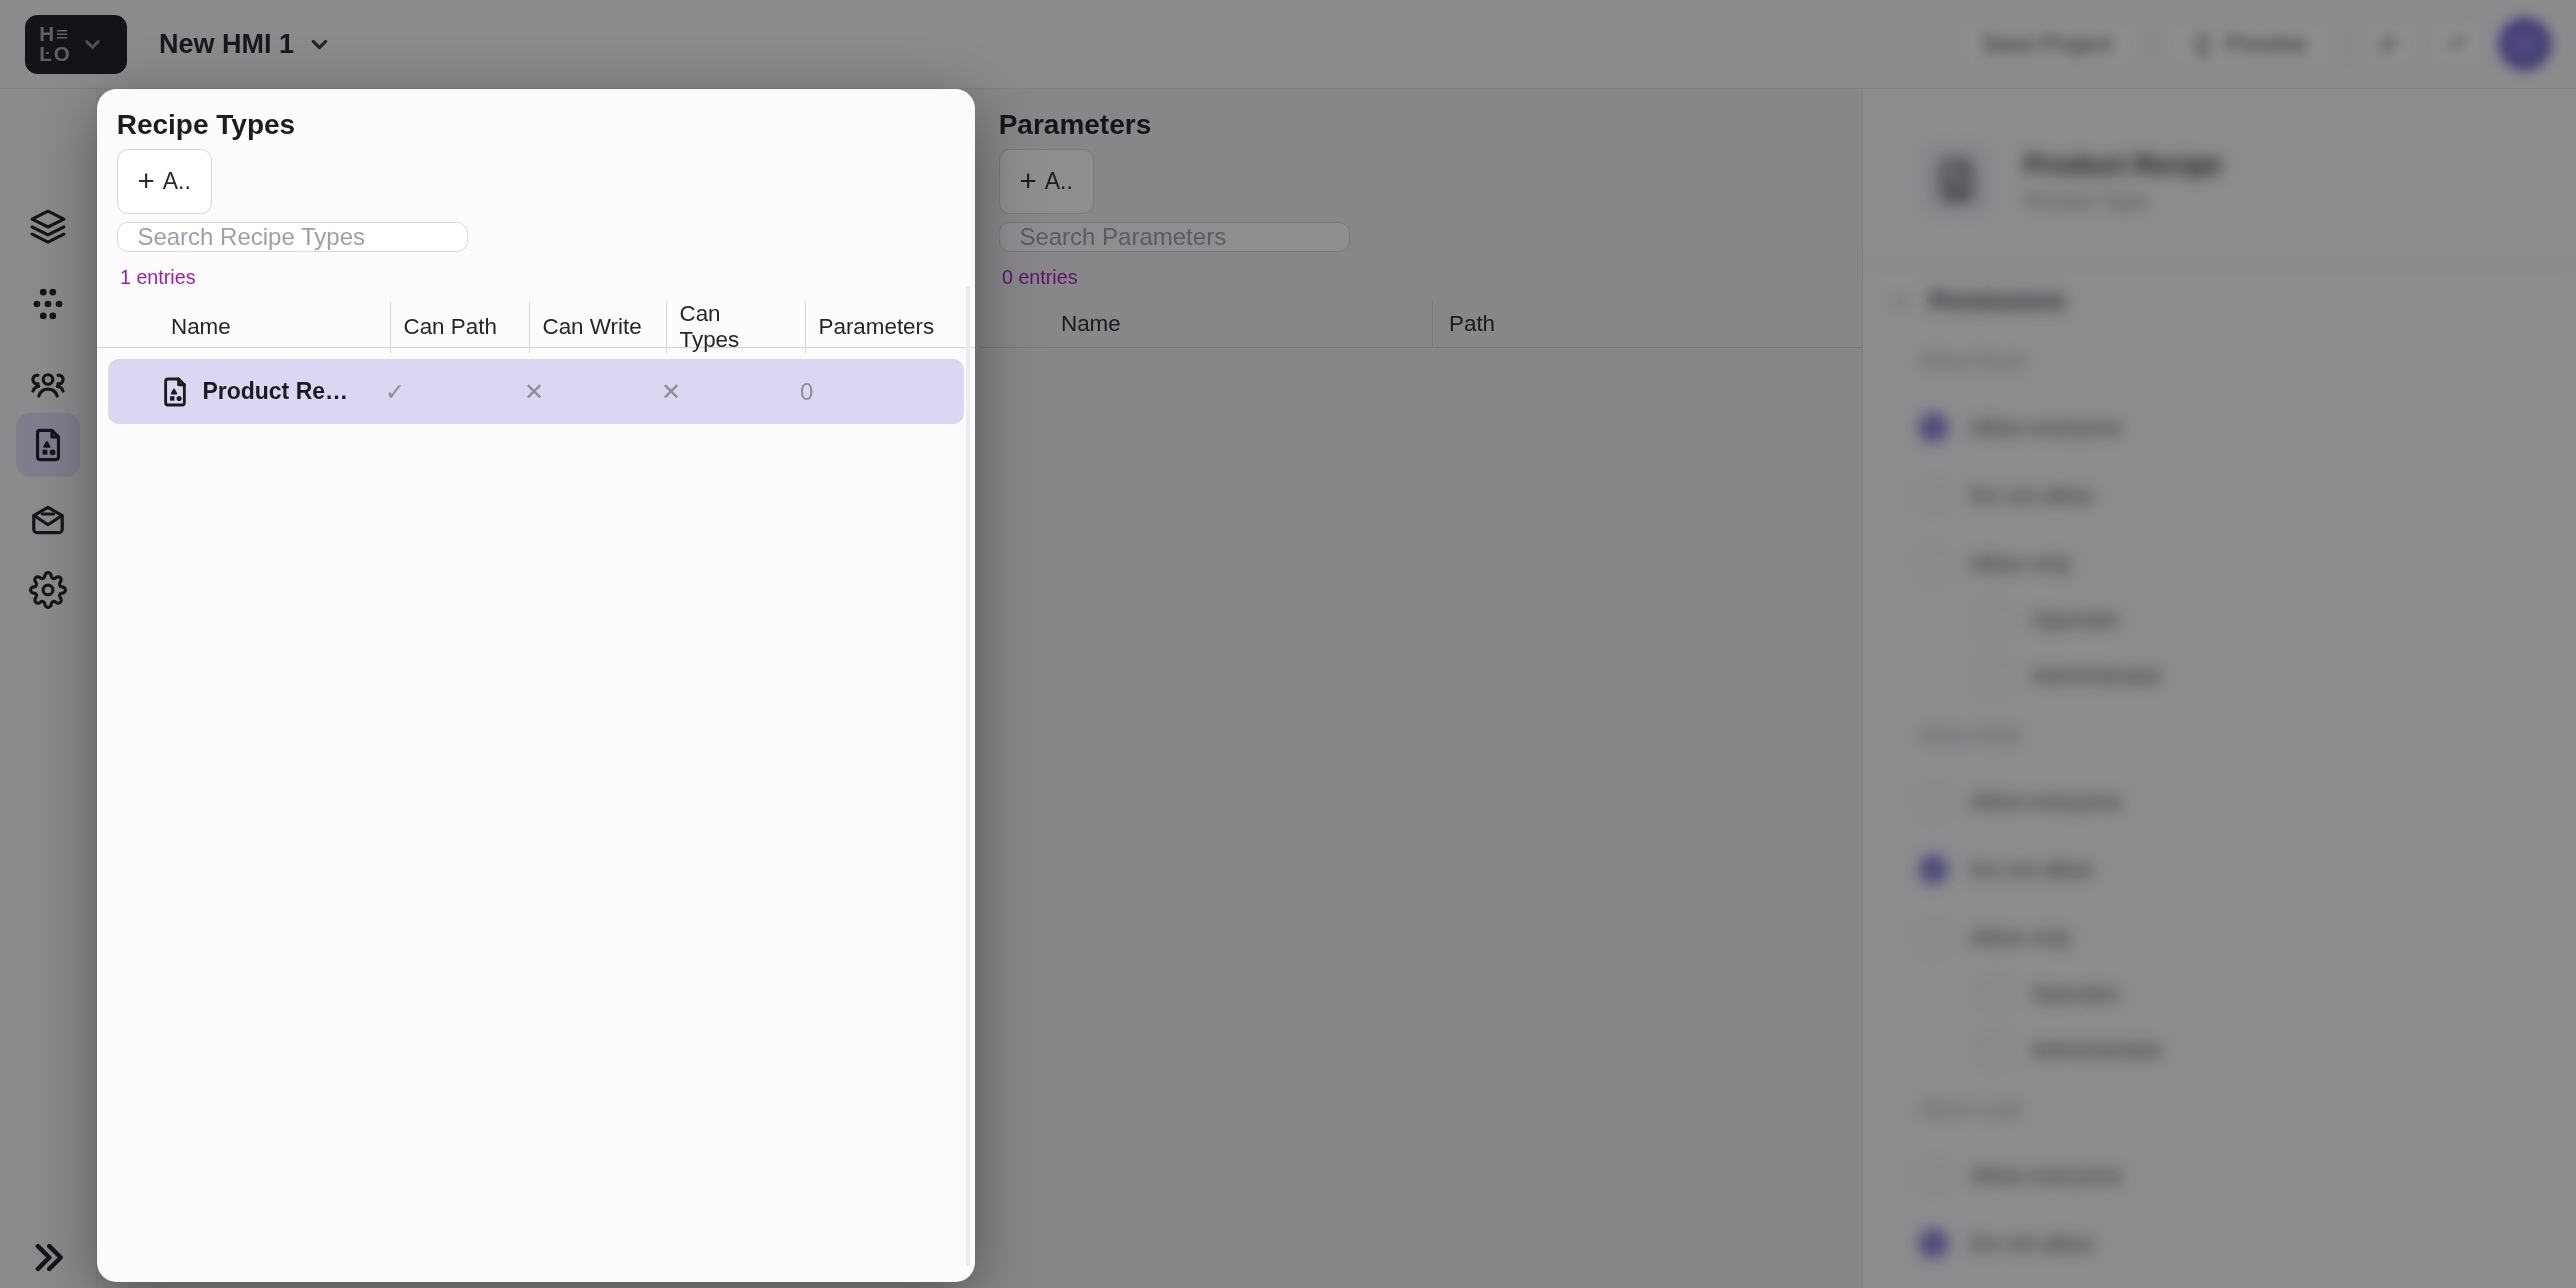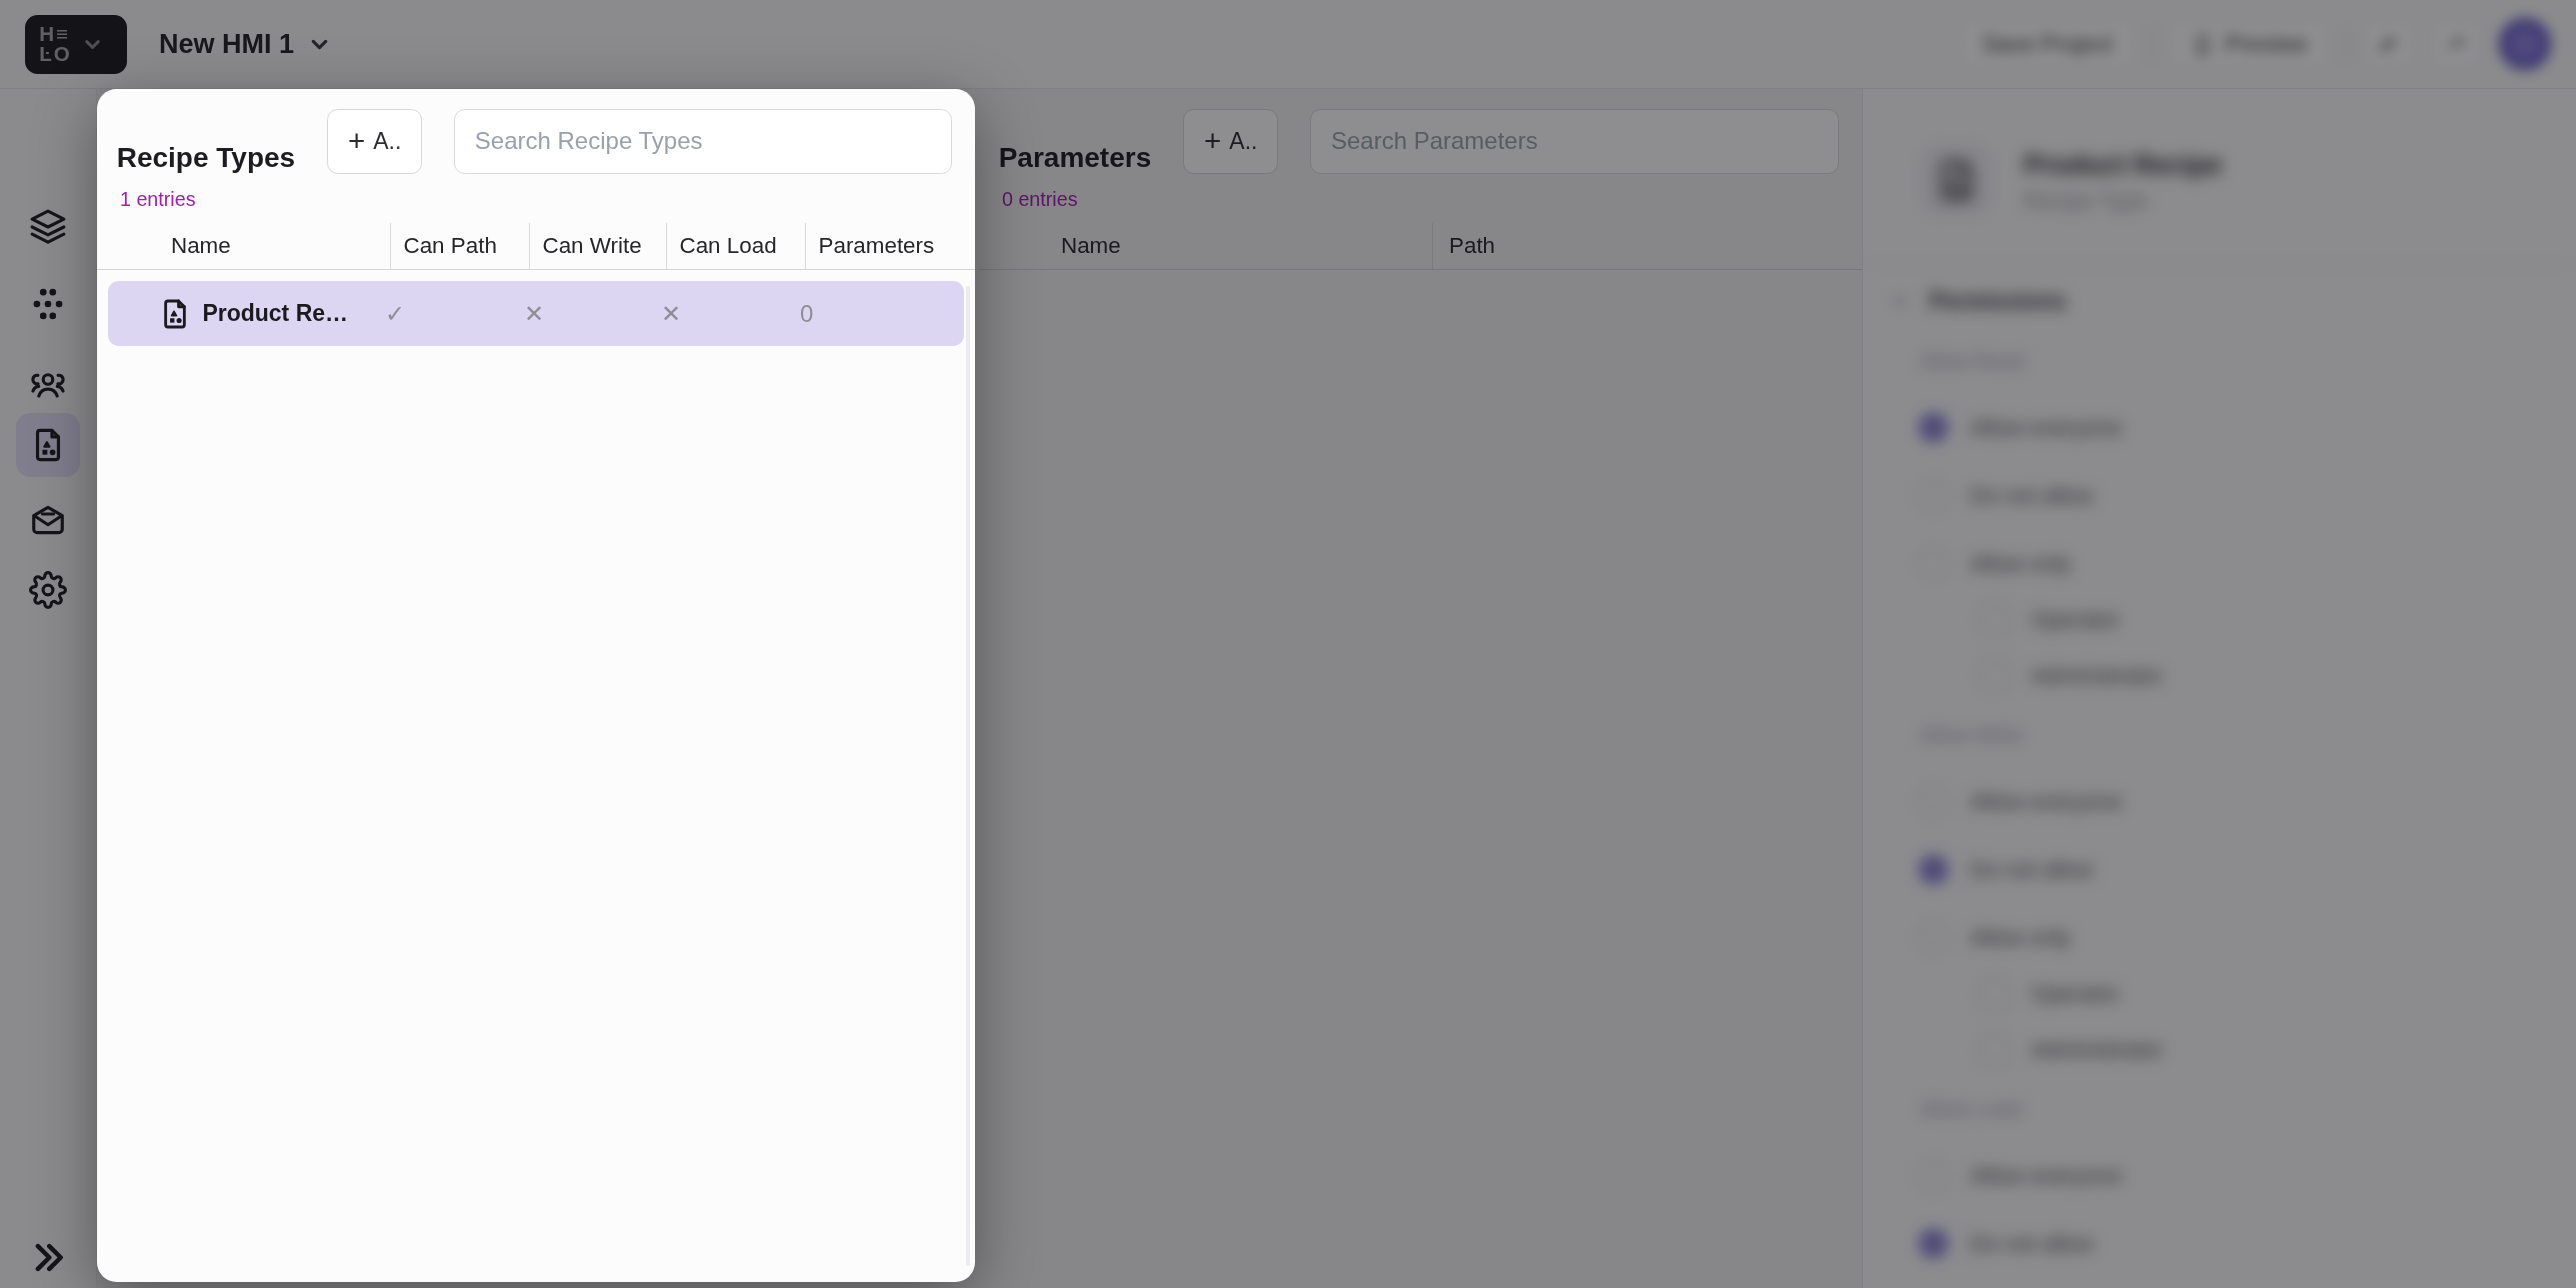--- a/index.html
+++ b/index.html
@@ -28,21 +28,21 @@
   .rail{position:absolute;left:0;top:89px;width:97px;height:1199px;background:#fafafb;
     border-right:1.8px solid #ececef;z-index:5;}
   .rail-item{position:absolute;left:16px;width:64px;height:64px;border-radius:14.3px;
     display:flex;align-items:center;justify-content:center;cursor:pointer;color:#1c1c1f;}
   .rail-item.active{background:#e4dff9;}
   .rail-item svg{width:38px;height:38px;}
   .rail-expand{position:absolute;left:27px;top:1147px;width:43px;height:43px;display:flex;
     align-items:center;justify-content:center;cursor:pointer;color:#1c1c1f;}
 
   
-  .panel-head{display:flex;align-items:flex-end;padding:19.7px 23px 0 19.7px;gap:32px;}
+  .panel-head{display:flex;align-items:flex-start;padding:19.7px 23px 0 19.7px;gap:8px;flex-direction:column;}
   .panel-title{font-size:28px;font-weight:700;color:#1d1d21;margin:0;}
   .add-btn{height:65px;min-width:95px;border-radius:10.7px;border:1.8px solid #d7d7db;background:#fff;
     display:inline-flex;align-items:center;justify-content:center;gap:8px;font-size:23px;color:#2c2c30;cursor:pointer;}
   .add-btn .plus{font-size:29.5px;font-weight:400;line-height:1;color:#2c2c30;}
   .search{flex:1;height:65px;border-radius:10.7px;border:1.8px solid #d9d9dd;background:#fff;
     padding:0 19.7px;font-size:24px;color:#3b82f6;outline:none;min-width:0;}
   .search::placeholder{color:#99a1ac;}
   .entries{margin:14.3px 0 0 23px;font-size:19.7px;color:#a21caf;}
   .thead{display:grid;margin-top:12.5px;height:47px;align-items:stretch;border-bottom:1.8px solid #d5d5d9;}
   .th{display:flex;align-items:center;font-size:22.4px;font-weight:500;color:#26262a;padding-left:12.5px;margin-left:19px;}
@@ -312,21 +312,21 @@
         <span class="plus">+</span>
         <span>A..</span>
       </button>
       <input class="search" placeholder="Search Recipe Types" style="">
     </div>
     <div class="entries">1 entries</div>
     <div class="thead">
       <div class="th first">Name</div>
       <div class="th sep">Can Path</div>
       <div class="th sep">Can Write</div>
-      <div class="th sep">Can Load</div>
+      <div class="th sep">Can Types</div>
       <div class="th sep">Parameters</div>
     </div>
     <div class="trow">
       <div class="cell-name">
         <svg width="34" height="34" viewBox="0 0 24 24" fill="none" stroke="#1b1b1f" stroke-width="2" stroke-linecap="round" stroke-linejoin="round">
             <path d="M14.5 2.8H7a1.6 1.6 0 0 0-1.6 1.6v15.2A1.6 1.6 0 0 0 7 21.2h10a1.6 1.6 0 0 0 1.6-1.6V6.9z"></path>
             <path d="M14.5 2.8v4.1h4.1"></path>
             <path d="M11.3 10.1l1.7 3h-3.4z" fill="#1b1b1f" stroke-width="1.2"></path>
             <rect x="8.5" y="15" width="3.1" height="3.1" fill="#1b1b1f" stroke="none"></rect>
             <circle cx="14.9" cy="16.6" r="1.8" fill="#1b1b1f" stroke="none"></circle>

